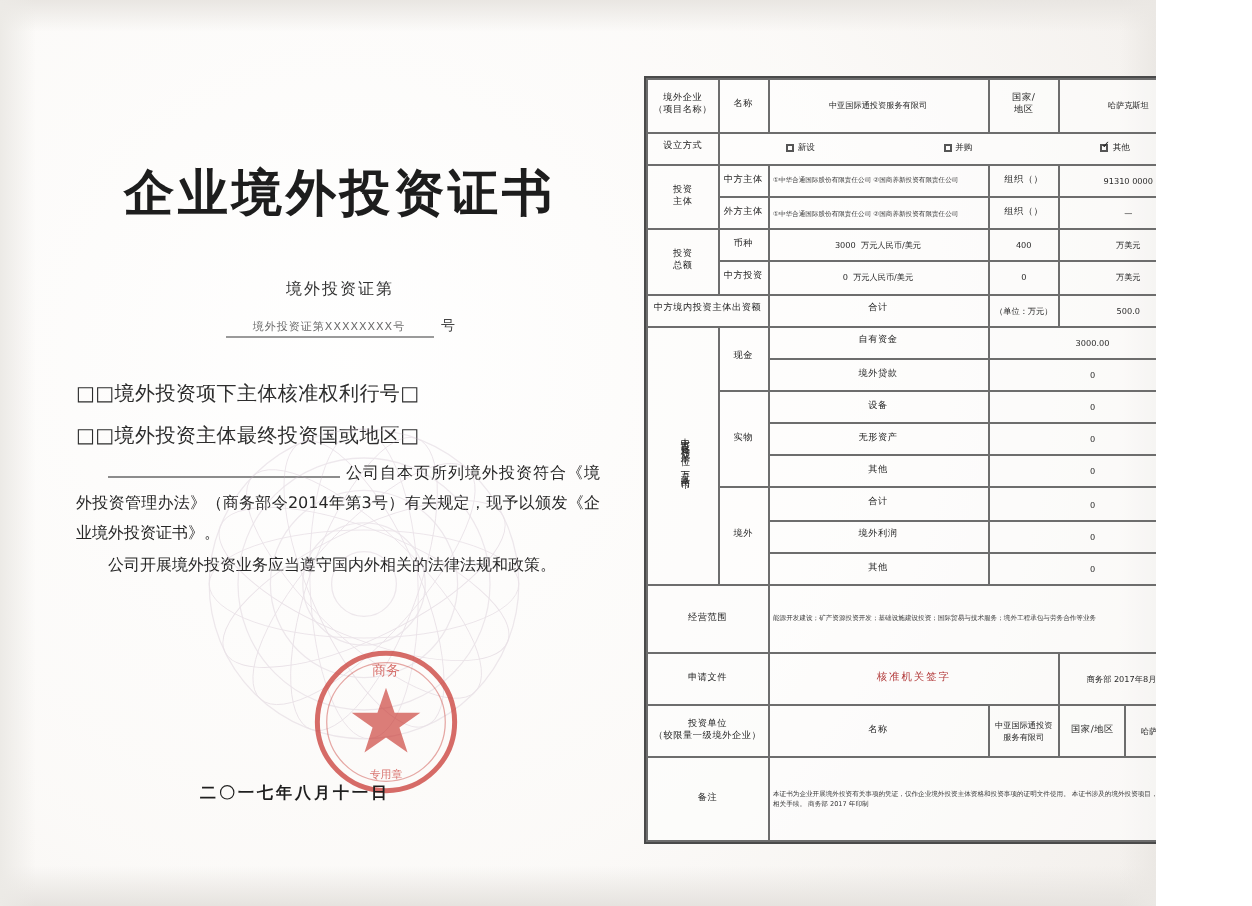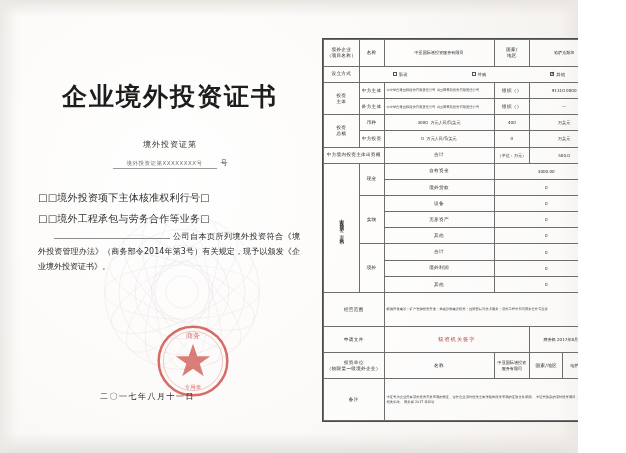--- a/index.html
+++ b/index.html
@@ -108,21 +108,21 @@
     position: absolute;
     left: 66px;
     bottom: 18px;
     text-align: center;
     font-size: 8.5px;
     line-height: 1.9;
     color: #1f1f1f;
     letter-spacing: 1px;
   }
   #issuer-name { position: relative; }
-  #issue-date { font-size: 8px; letter-spacing: 1.5px; }
+  #issue-date { font-size: 8px; letter-spacing: 1.5px; font-weight: bold; }
 
   
   #watermark {
     position: absolute;
     left: 58px;
     top: 150px;
     width: 180px;
     height: 180px;
     opacity: 0.30;
     pointer-events: none;
@@ -257,25 +257,26 @@
 
     <div id="doc-subtitle-row">境外投资证第</div>
 
     <div id="doc-number-row">
       <span id="doc-number-line">境外投资证第XXXXXXXX号</span>
       <span>号</span>
     </div>
 
     <div id="body-text">
       <div class="para company-line">□□境外投资项下主体核准权利行号□</div>
-      <div class="para company-line">□□境外工程承包与劳务合作等业务□</div>
+      <div class="para company-line">□□境外投资主体最终投资国或地区□</div>
       <div class="para">
         <span class="inline-blank"></span>
         <span>公司自本页所列境外投资符合《境外投资管理办法》（商务部令2014年第3号）有关规定，现予以颁发《企业境外投资证书》。</span>
       </div>
+      <div class="para">公司开展境外投资业务应当遵守国内外相关的法律法规和政策。</div>
     </div>
 
     <svg id="red-seal" viewBox="0 0 100 100">
       <circle cx="50" cy="50" r="44" fill="none" stroke="#c8352f" stroke-width="3.2" opacity="0.85"></circle>
       <circle cx="50" cy="50" r="38" fill="none" stroke="#c8352f" stroke-width="0.8" opacity="0.5"></circle>
       <path d="M50 28 L55.5 44 L72 44 L58.6 53.6 L63.8 69.6 L50 59.9 L36.2 69.6 L41.4 53.6 L28 44 L44.5 44 Z" fill="#c8352f" opacity="0.75"></path>
       <text x="50" y="20" text-anchor="middle" font-size="9" fill="#c8352f" opacity="0.8" font-family="DejaVu Serif, serif">商务</text>
       <text x="50" y="86" text-anchor="middle" font-size="7" fill="#c8352f" opacity="0.8" font-family="DejaVu Serif, serif">专用章</text>
     </svg>
 

